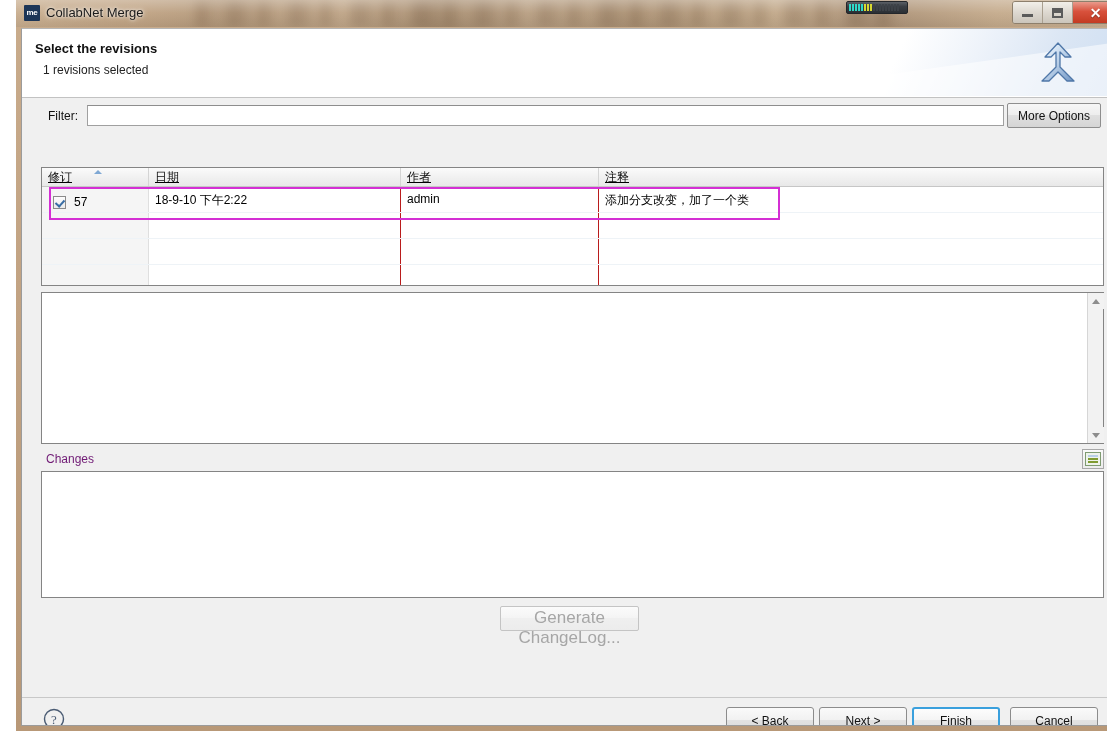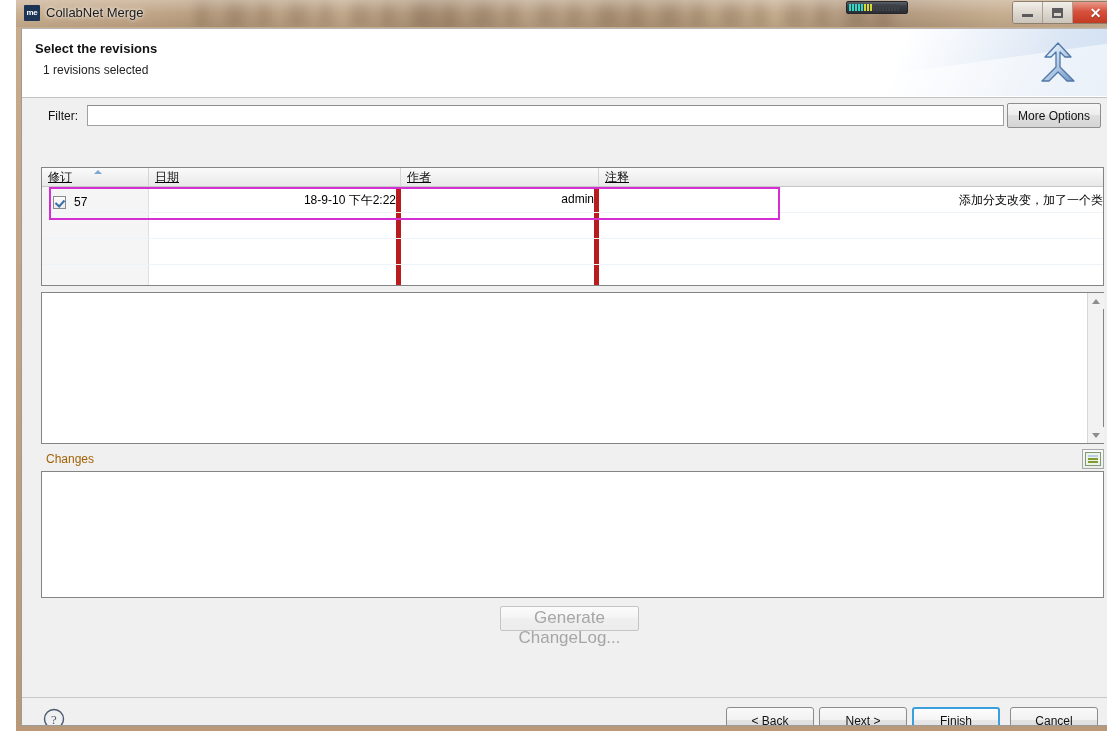--- a/index.html
+++ b/index.html
@@ -267,25 +267,24 @@
     border-left: 4px solid transparent;
     border-right: 4px solid transparent;
     border-bottom: 4px solid #7fa8d4;
   }
 
   .rev-row {
     display: flex;
     height: 25px;
     border-bottom: 1px solid #eef3f7;
     position: relative;
-    text-align: right;
   }
   .td {
     box-sizing: border-box;
-    border-right: 5px solid #b91c1c;
+    border-right: 1px solid #b91c1c;
     padding: 5px 0 0 6px;
     font-size: 12px;
     overflow: hidden;
     white-space: nowrap;
     font-family: "Liberation Sans", "DejaVu Sans", sans-serif;
     color: #000;
   }
   .td.c0 { width: 107px; background: #f5f5f5; border-right: 1px solid #dfdfdf; padding-left: 0; display: flex; align-items: center; }
   .td.c1 { width: 252px; }
   .td.c2 { width: 198px; }
@@ -360,21 +359,21 @@
   
   #changes-bar {
     position: absolute;
     left: 19px; top: 421px;
     width: 1063px; height: 21px;
   }
   #changes-label {
     position: absolute;
     left: 5px; top: 2px;
     font-size: 12px;
-    color: #a16207;
+    color: #701a75;
   }
   #changes-icon-btn {
     position: absolute;
     right: 0px; top: -1px;
     width: 22px; height: 20px;
     border: 1px solid #a8a8a8;
     background: linear-gradient(to bottom,#fafafa,#ececec);
     box-sizing: border-box;
     padding: 2px;
   }

